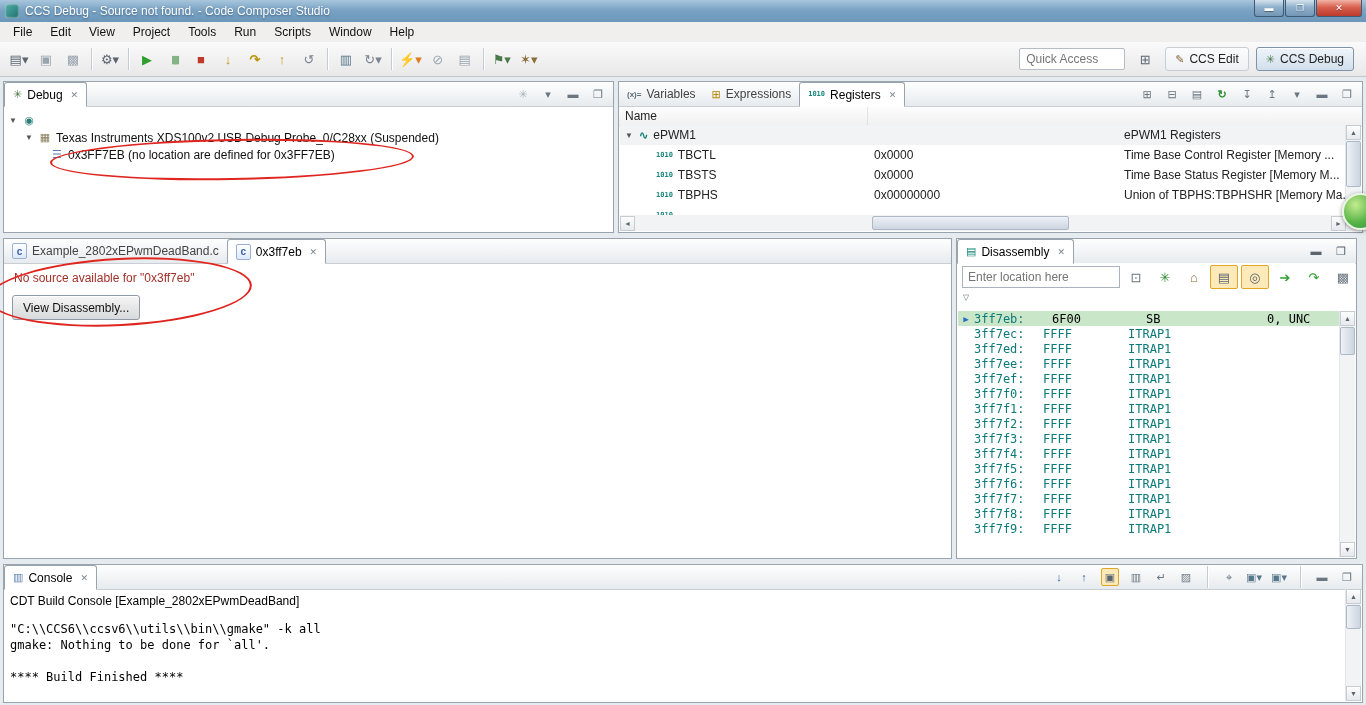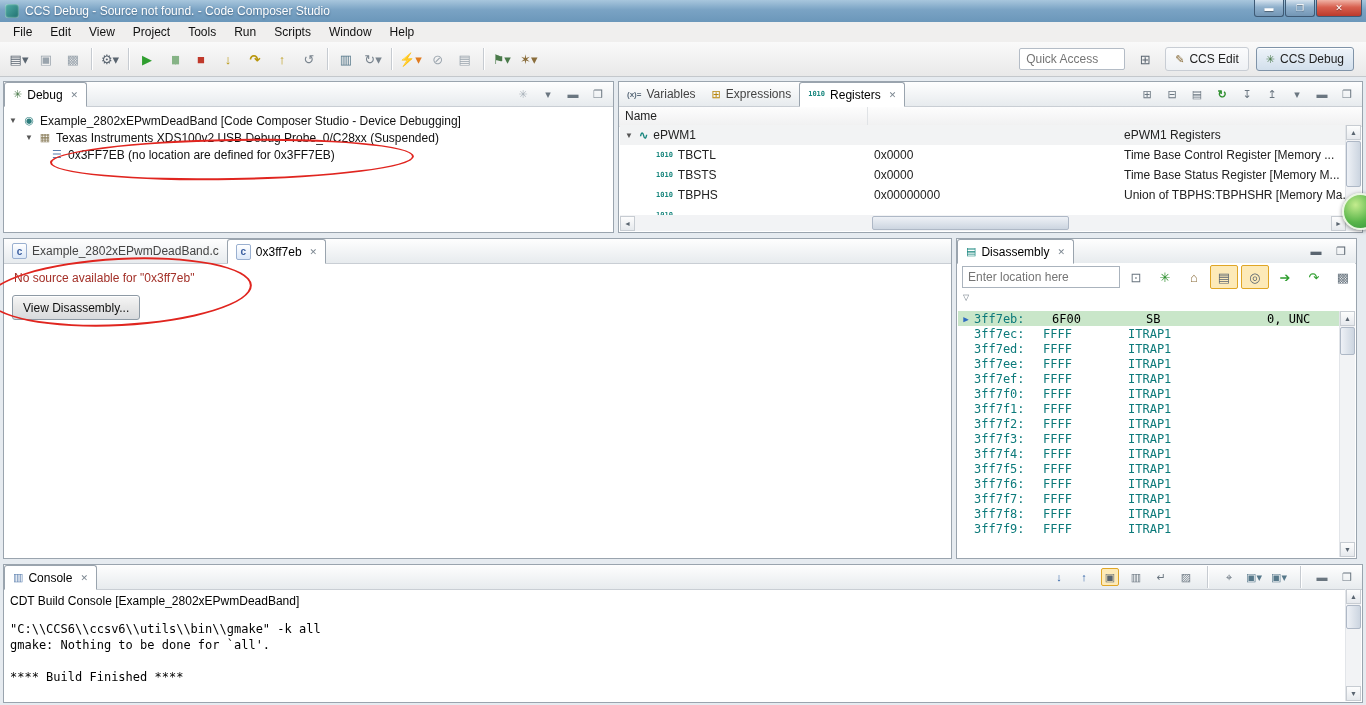--- a/index.html
+++ b/index.html
@@ -201,21 +201,20 @@
       <span class="tbi" style="color:#aab3bb">✳</span>
       <span class="tbi" style="color:#6a7680">▾</span>
       <span class="tbi" style="color:#6a7680">▬</span>
       <span class="tbi" style="color:#6a7680">❐</span>
     </div>
   </div>
   <div class="tree">
     <div class="trow" style="padding-left:4px;">
       <span class="twisty">▼</span>
       <span class="nicon" style="color:#2d7d7d">◉</span>
-      <span>Example_2802xEPwmDeadBand [Code Composer Studio - Device Debugging]</span>
     </div>
     <div class="trow" style="padding-left:20px;">
       <span class="twisty">▼</span>
       <span class="nicon" style="color:#8a7d5a">▦</span>
       <span>Texas Instruments XDS100v2 USB Debug Probe_0/C28xx (Suspended)</span>
     </div>
     <div class="trow" style="padding-left:46px;">
       <span class="nicon" style="color:#5b7fae">☰</span>
       <span>0x3FF7EB (no location are defined for 0x3FF7EB)</span>
     </div>

